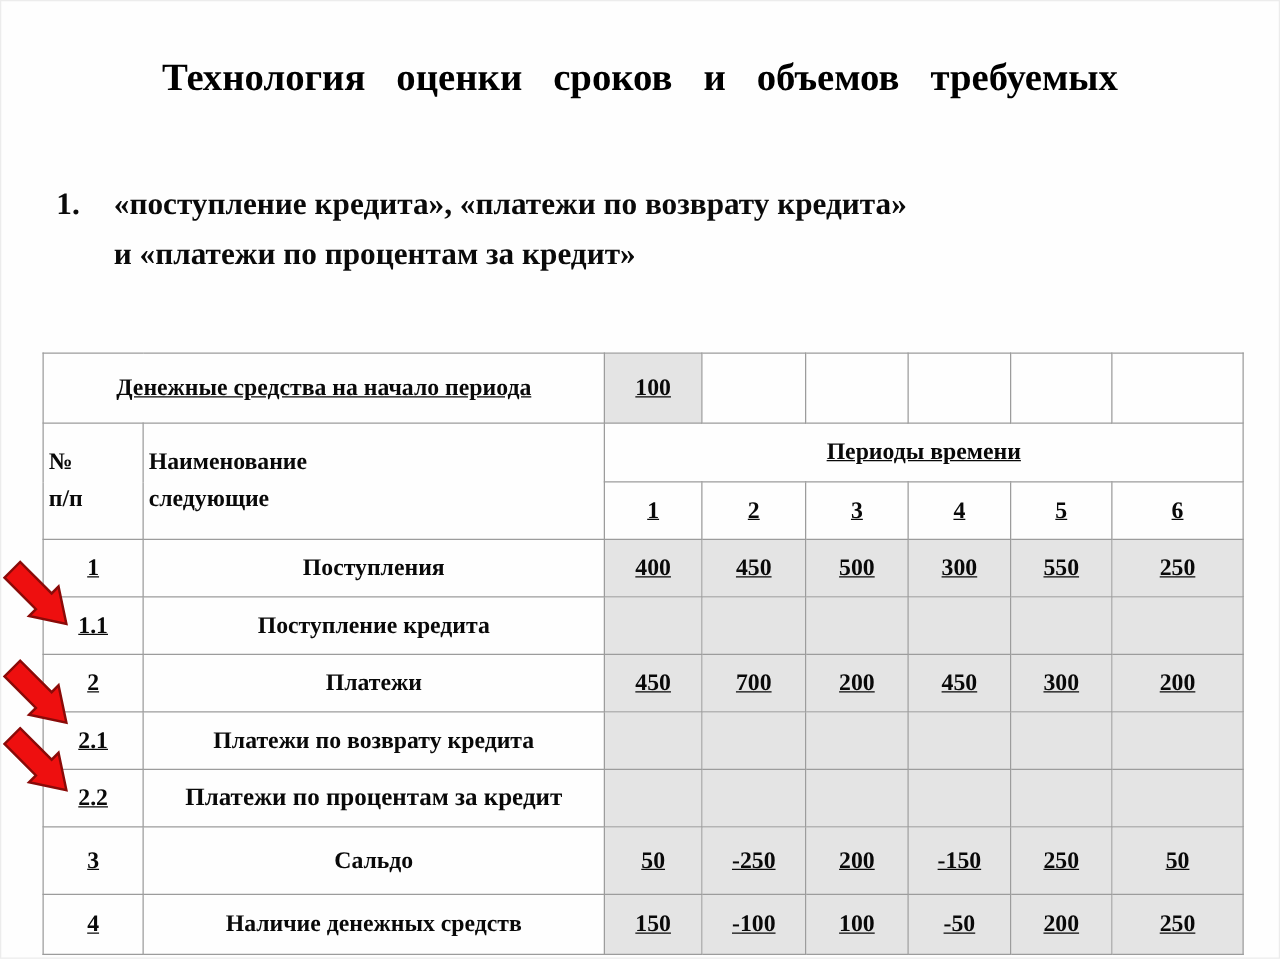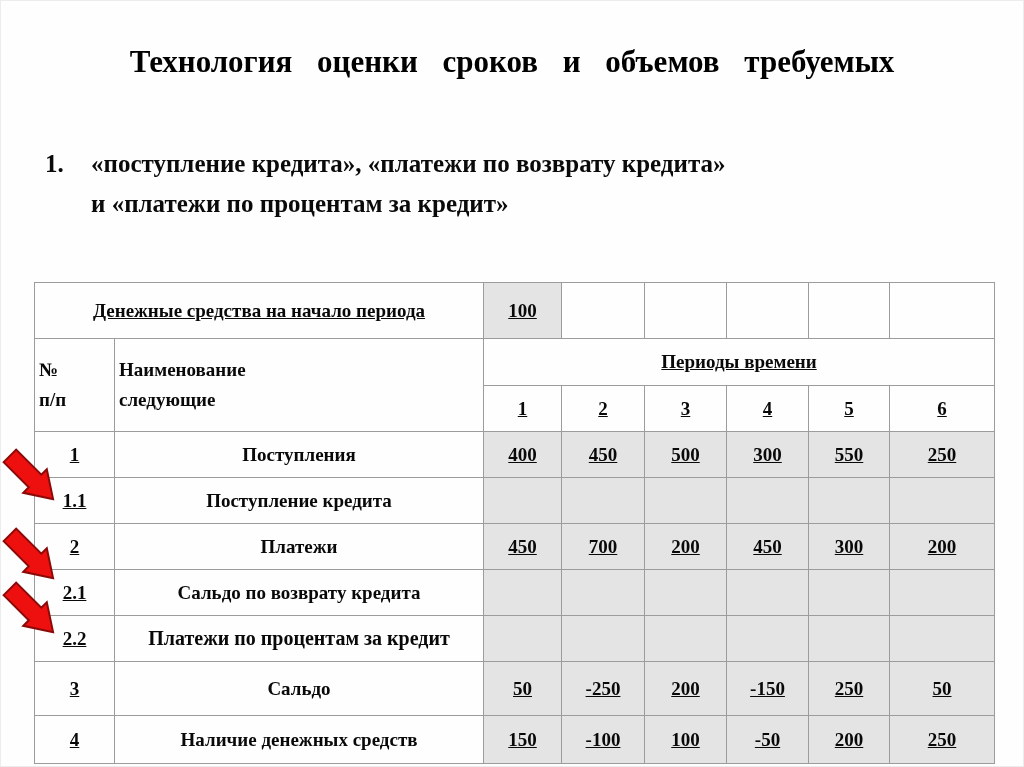--- a/index.html
+++ b/index.html
@@ -141,21 +141,21 @@
           <td class="left">Платежи</td>
           <td class="center gray">450</td>
           <td class="center gray">700</td>
           <td class="center gray">200</td>
           <td class="center gray">450</td>
           <td class="center gray">300</td>
           <td class="center gray">200</td>
         </tr>
         <tr>
           <td class="center">2.1</td>
-          <td class="left">Сальдо по возврату кредита</td>
+          <td class="left">Платежи по возврату кредита</td>
           <td class="center gray"></td>
           <td class="center gray"></td>
           <td class="center gray"></td>
           <td class="center gray"></td>
           <td class="center gray"></td>
           <td class="center gray"></td>
         </tr>
         <tr>
           <td class="center">2.2</td>
           <td class="left small">Платежи по процентам за кредит</td>

